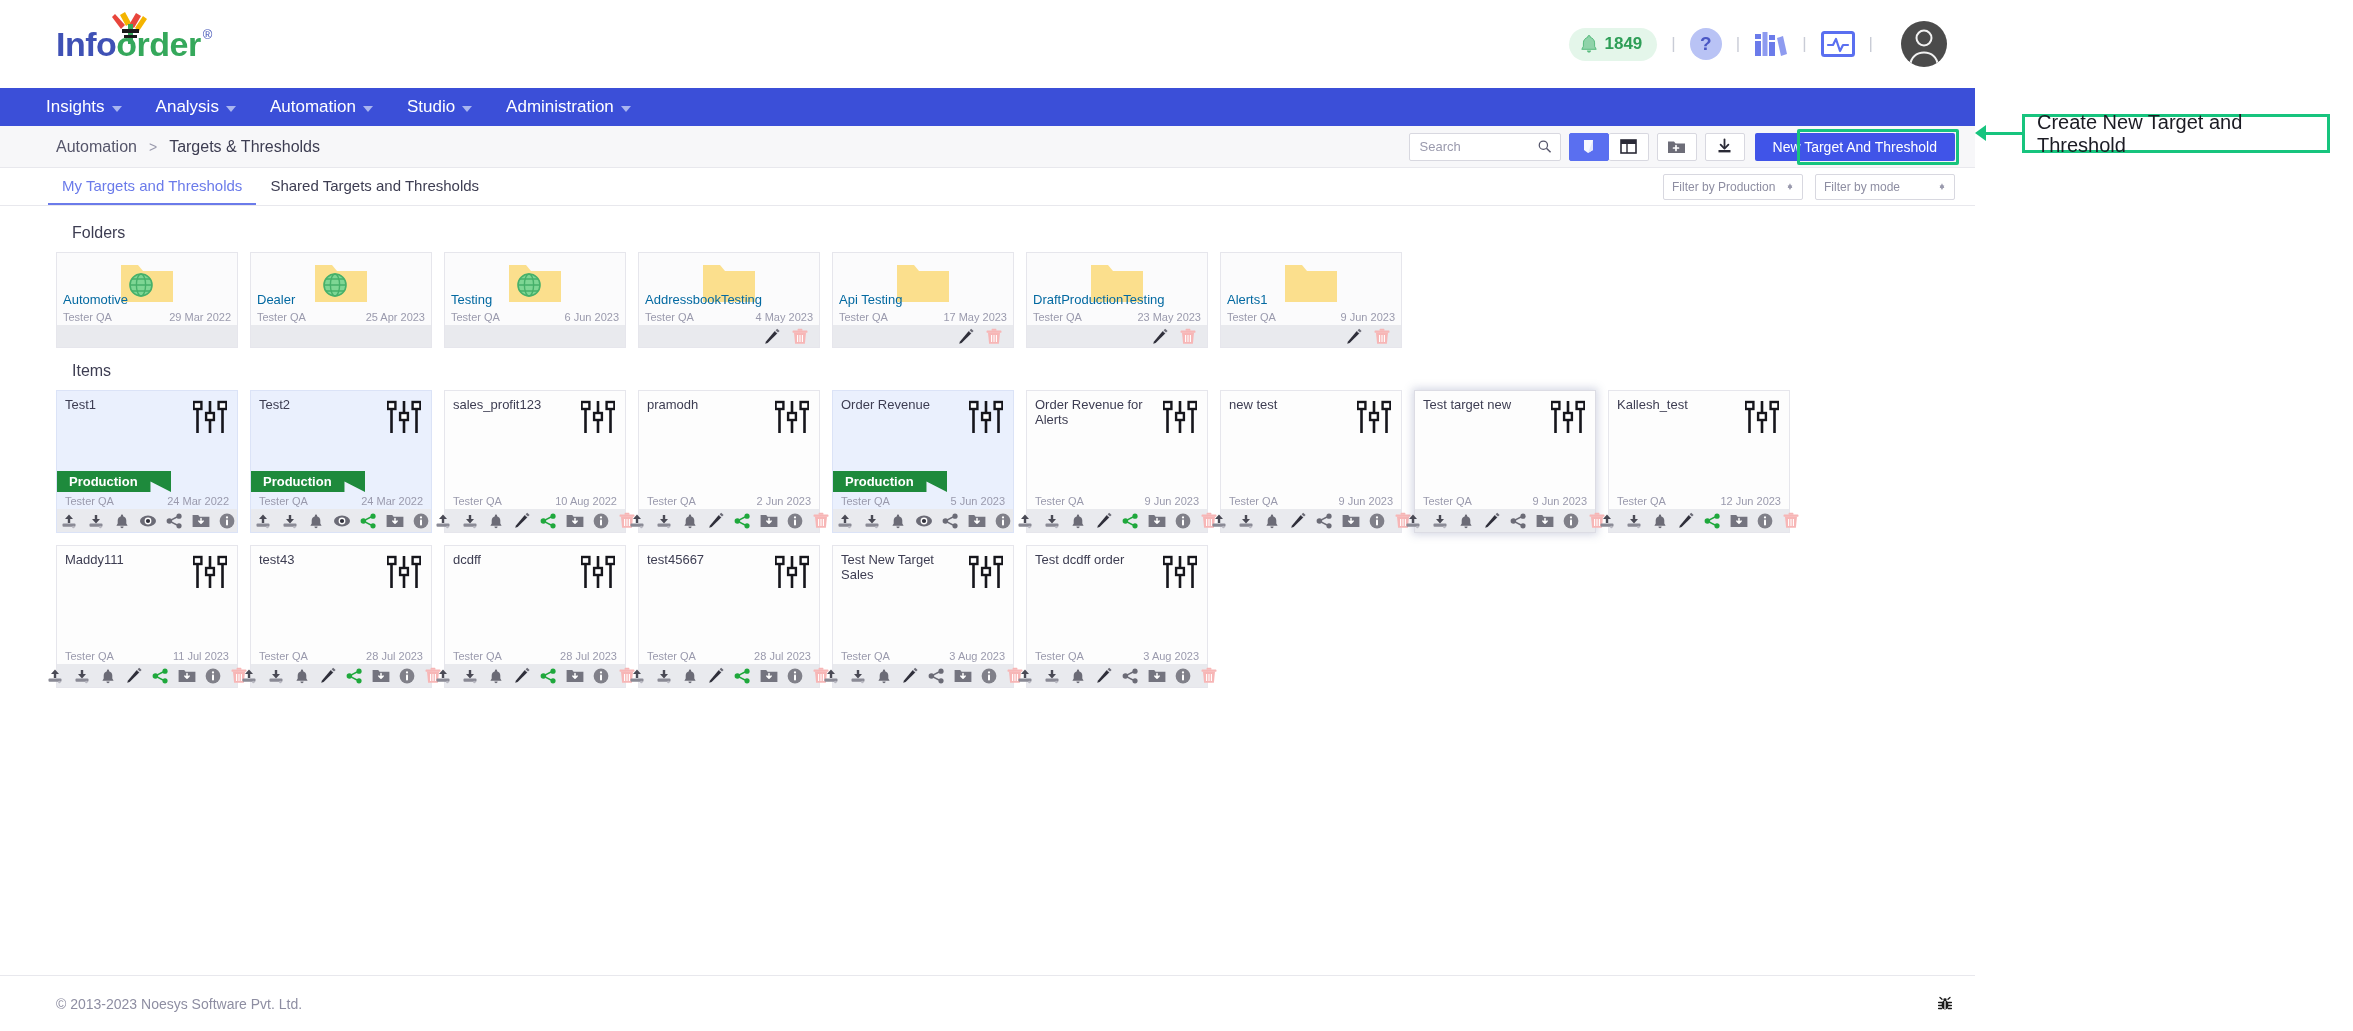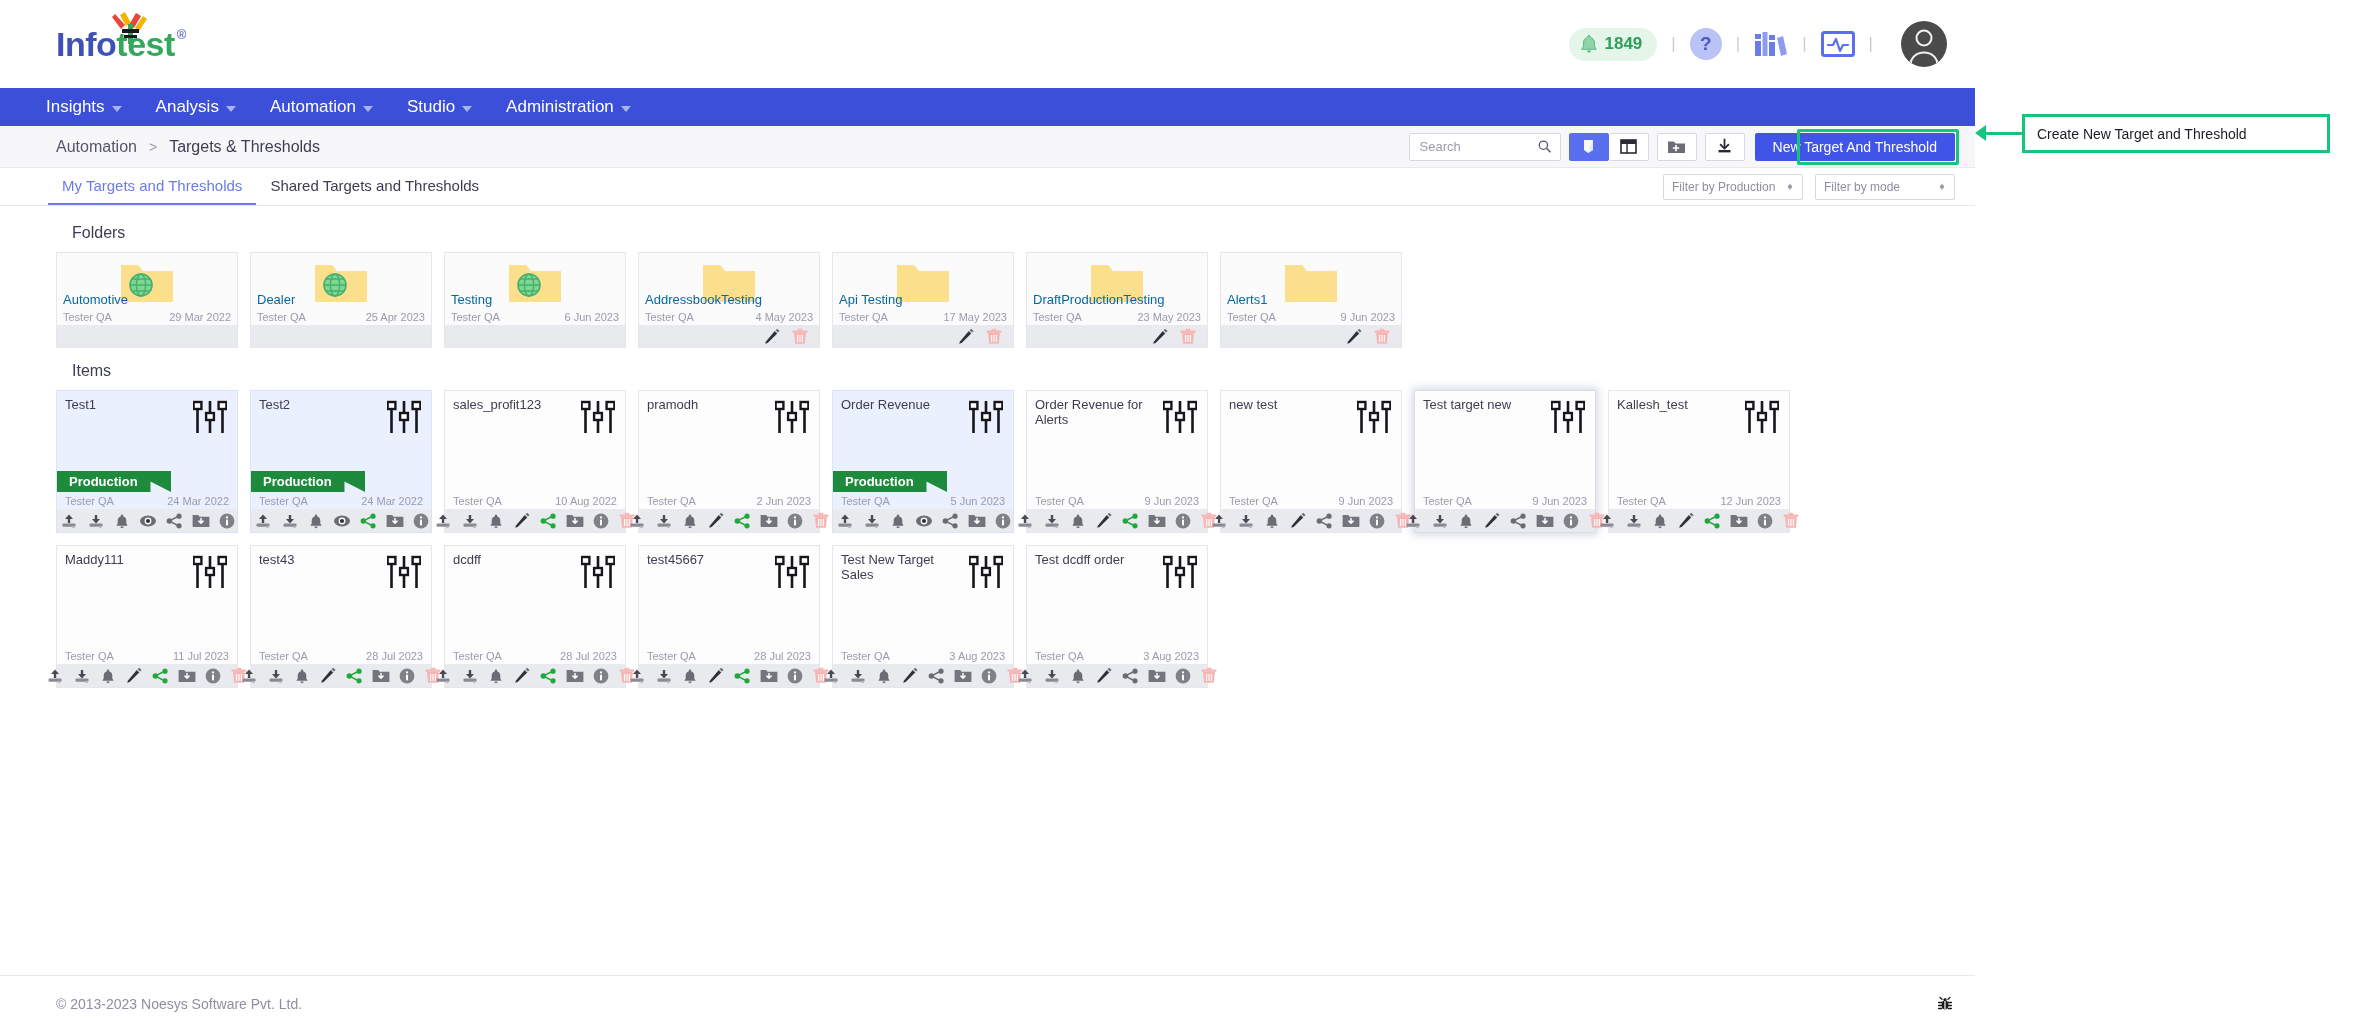--- a/index.html
+++ b/index.html
@@ -244,42 +244,42 @@
     font-size: 14px; color: #8e8ea2;
   }
   .footer-spacer { flex: 1 1 auto; }
 
   
   .callout {
     position: absolute; left: 2022px; top: 114px;
     width: 308px; height: 39px;
     border: 3px solid #17c47e; background: #fff;
     display: flex; align-items: center; padding-left: 12px;
-    font-size: 14px; color: #1c1c24;
+    font-size: 20px; color: #1c1c24;
   }
   .callout-line {
     position: absolute; left: 1981px; top: 132px;
     width: 44px; height: 3px; background: #17c47e;
   }
   .callout-arrow {
     position: absolute; left: 1975px; top: 125px;
     width: 0; height: 0;
     border-top: 8px solid transparent;
     border-bottom: 8px solid transparent;
     border-right: 11px solid #17c47e;
   }
 </style>
 </head>
 <body>
 
 <div class="app">
 
   <div class="brandbar">
     <div class="logo">
-      <span class="logo-text"><span>Info</span><span class="g">test</span></span>
+      <span class="logo-text"><span>Info</span><span class="g">order</span></span>
       <span class="logo-dot">®</span>
       <svg class="logo-mark" viewBox="0 0 40 34">
         <path d="M3 3 L13 14 L9 18 L0 6 Z" fill="#e8453c"></path>
         <path d="M13 1 L19 12 L14 15 L8 4 Z" fill="#f4b400"></path>
         <path d="M24 2 L17 14 L22 17 L29 5 Z" fill="#e8453c"></path>
         <path d="M31 5 L23 17 L27 20 L35 8 Z" fill="#f4b400"></path>
         <path d="M16 13 L21 13 L21 33 L16 33 Z" fill="#35a85b"></path>
         <path d="M10 18 L27 18 L27 22 L10 22 Z" fill="#1a1a1a"></path>
         <path d="M12 24 L25 24 L25 27 L12 27 Z" fill="#1a1a1a"></path>
       </svg>

